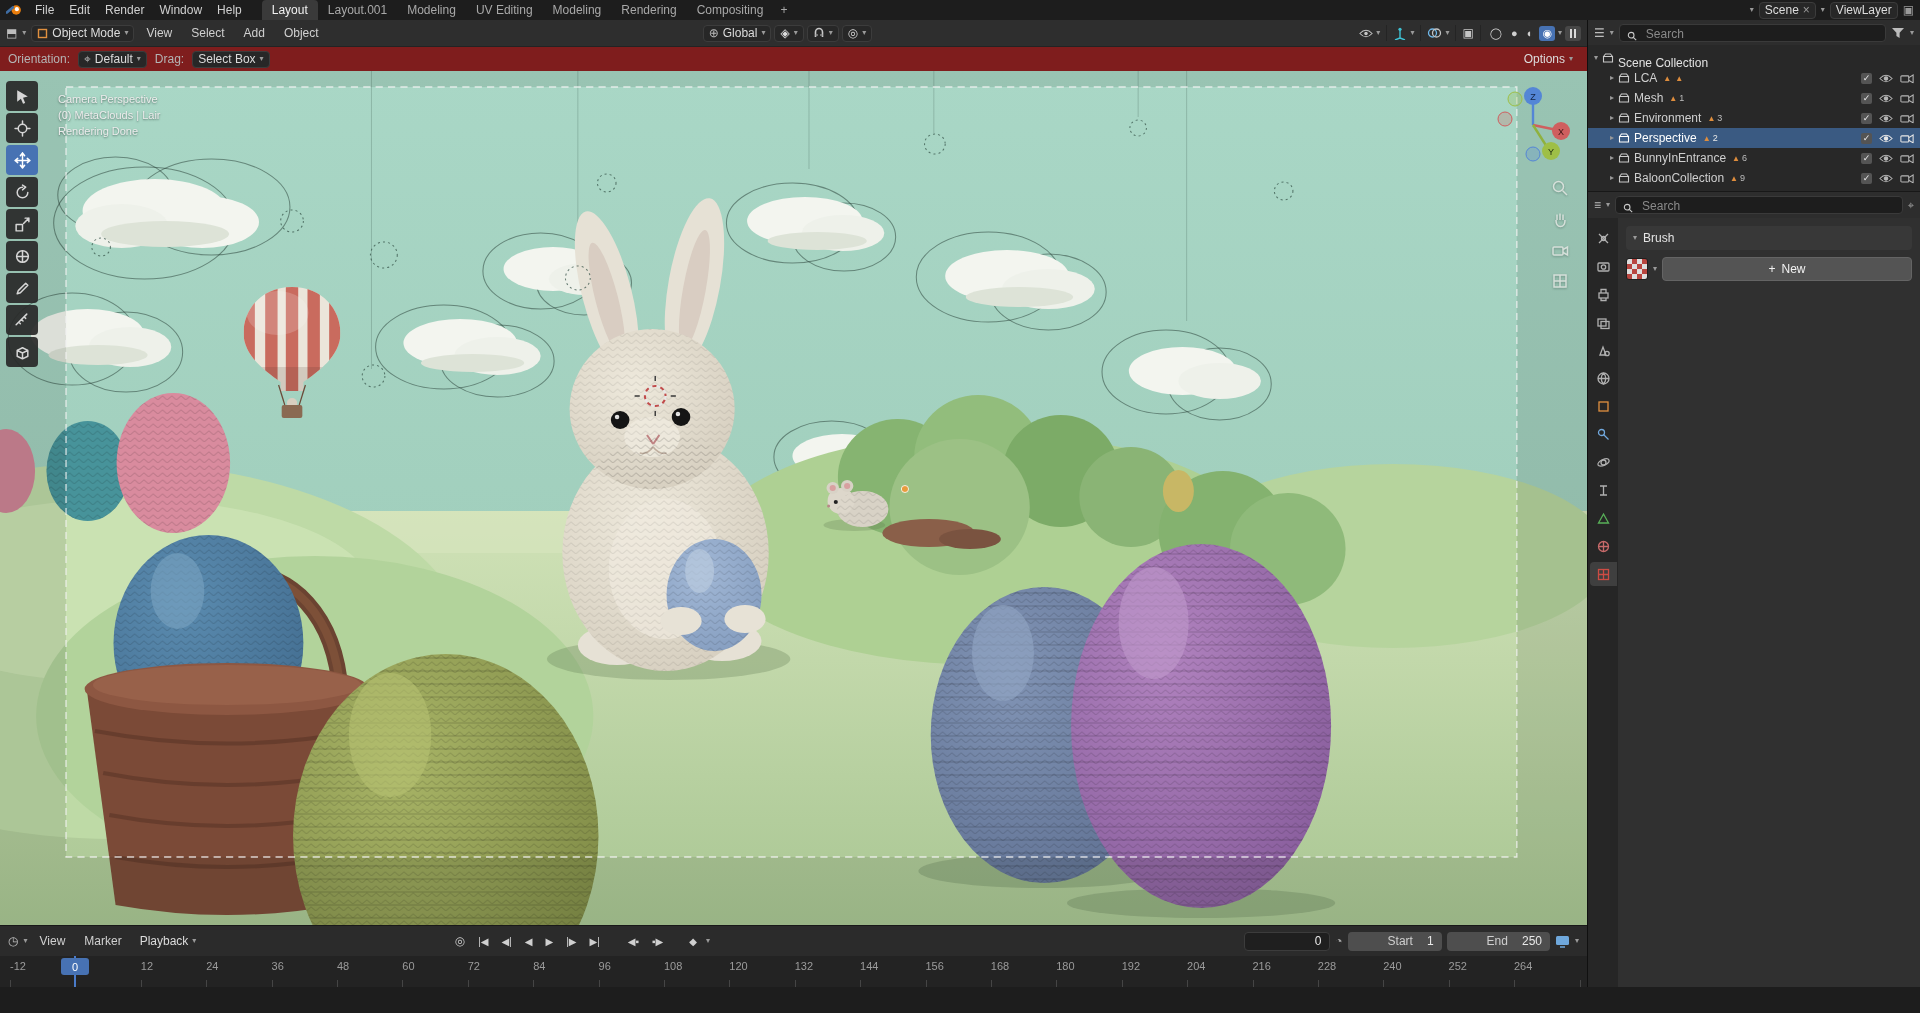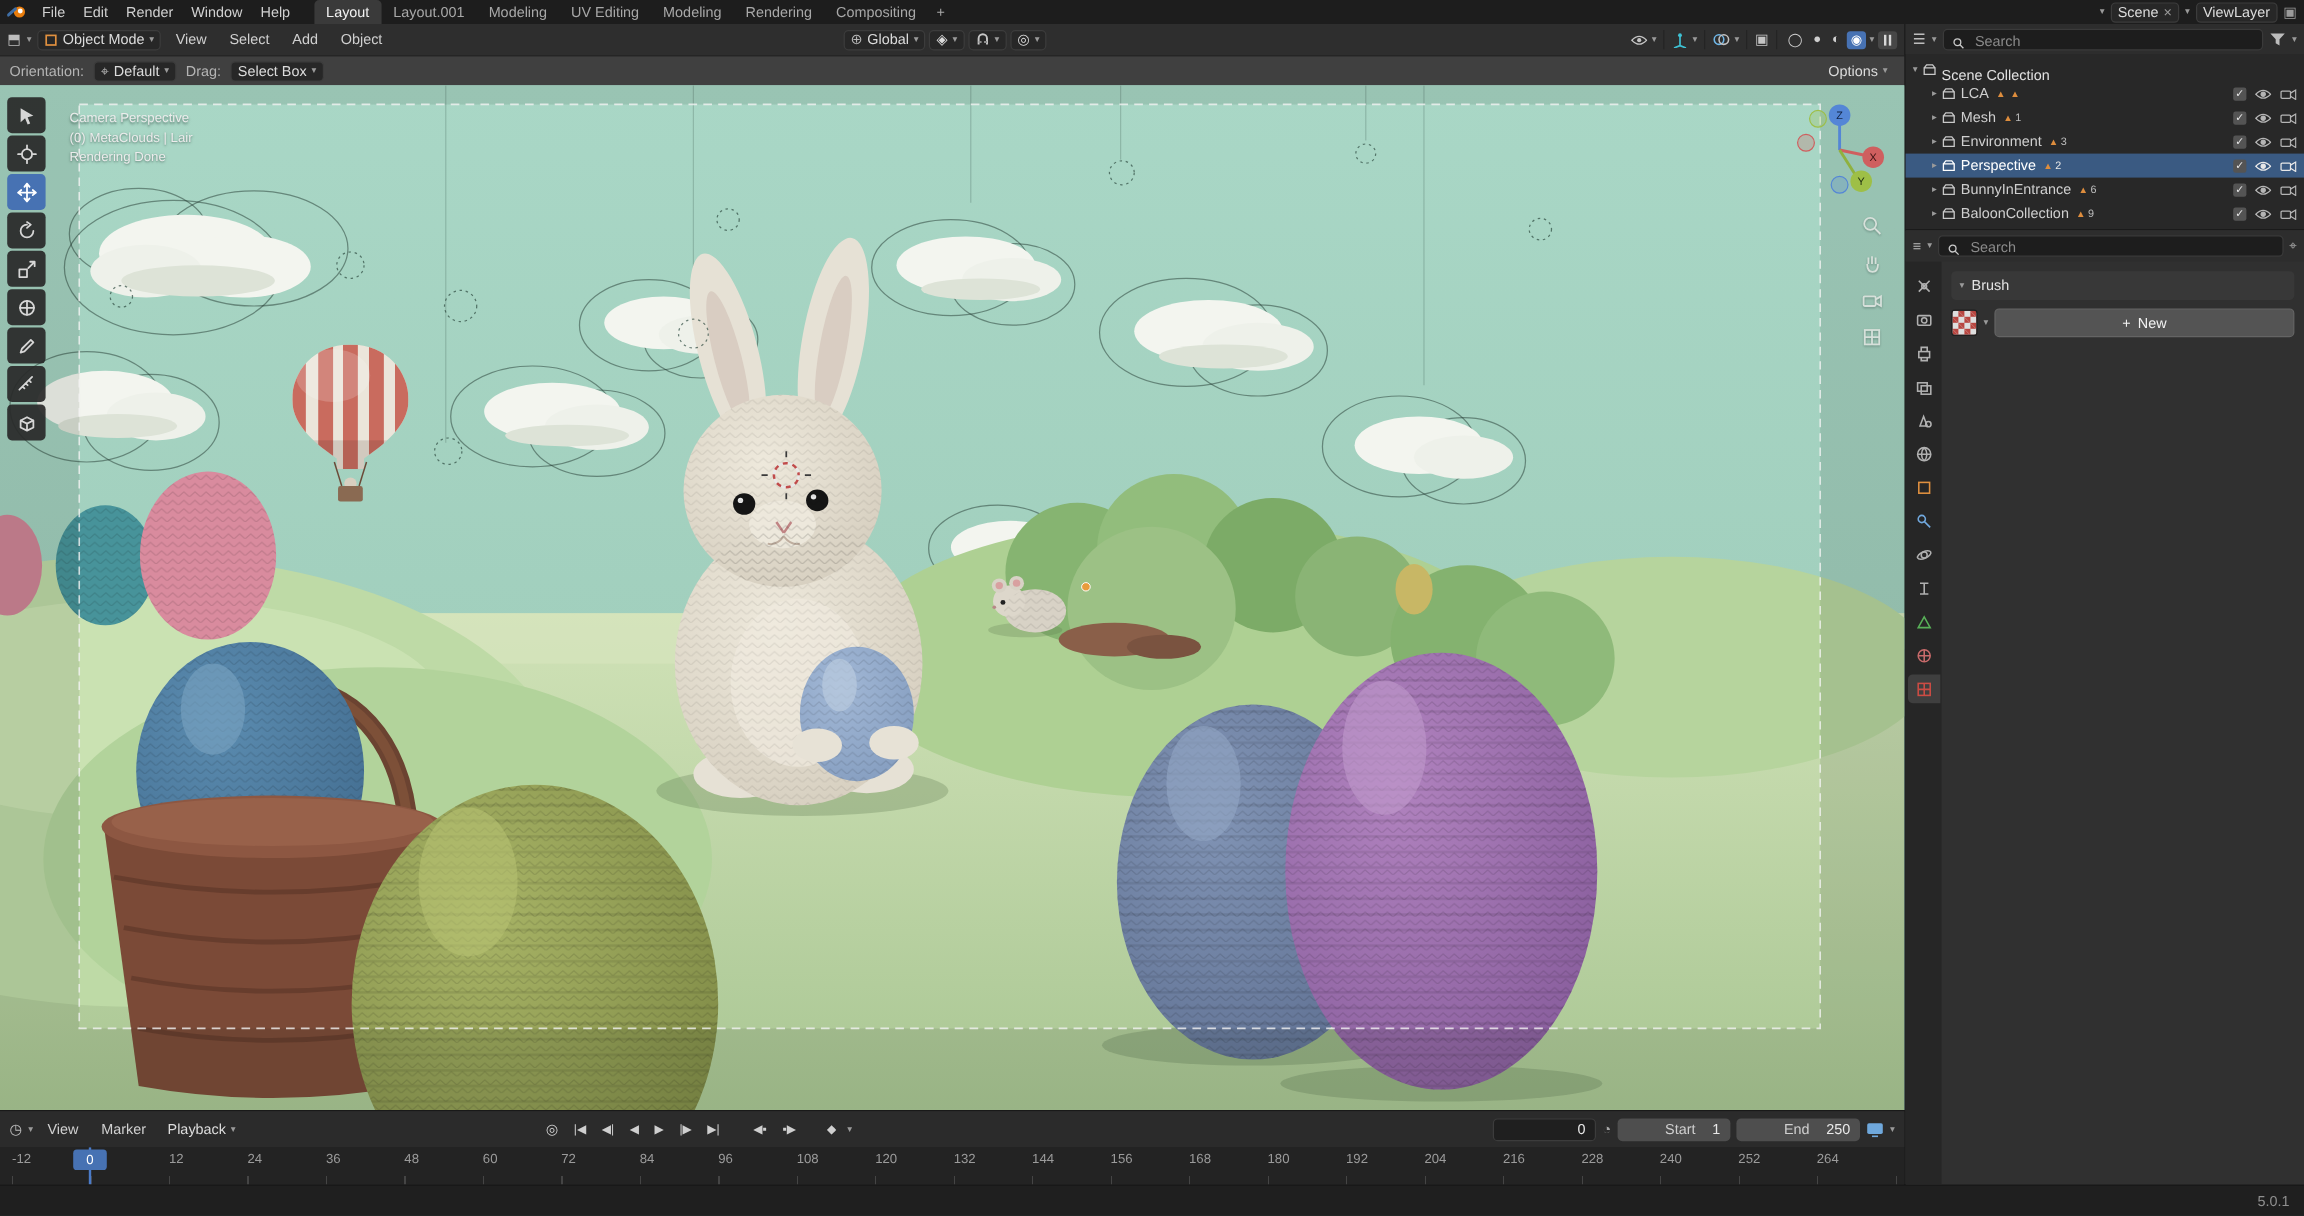--- a/index.html
+++ b/index.html
@@ -20,21 +20,21 @@
           padding:0 5px;height:17px;gap:4px;color:#dcdcdc;white-space:nowrap;}
   .caret{font-size:8px;color:#9a9a9a;line-height:1;}
   .iconspan{display:inline-flex;align-items:center;justify-content:center;line-height:1;}
 
   
   .main{display:flex;height:967px;}
   .left-col{width:1588px;display:flex;flex-direction:column;border-right:1px solid #101010;}
   .right-col{flex:1;display:flex;flex-direction:column;background:#282828;}
 
   .vp-header{height:27px;background:#2e2e2e;display:flex;align-items:center;padding:0 6px;gap:5px;border-bottom:1px solid #232323;}
-  .tool-header{height:24px;background:#404040;display:flex;align-items:center;padding:0 8px;gap:8px;}
+  .tool-header{height:24px;background:#7f1d1d;display:flex;align-items:center;padding:0 8px;gap:8px;}
   .hdr-label{color:#b4b4b4;}
   .hdr-group{display:flex;align-items:center;gap:3px;}
   .sep{width:1px;height:16px;background:#242424;margin:0 3px;}
   .shade-dot{font-size:11px;color:#cfcfcf;padding:1px 3px;border-radius:3px;}
   .shade-dot.active{background:#4772b3;color:#fff;}
   .pausebars{display:inline-flex;gap:2px;background:#474747;border-radius:3px;padding:3px 5px;}
   .pausebars i{display:block;width:2px;height:9px;background:#d8d8d8;}
 
   
   .viewport{position:relative;flex:1;overflow:hidden;background:#a6d4c3;}
@@ -963,16 +963,13 @@
                 <span>+</span>
                 <span>New</span>
               </div>
             </div>
           </div>
         </div>
       </div>
     </div>
   </div>
 
-  <div class="statusbar">
-    <span>5.0.1</span>
-  </div>
 </div>
 
 </body></html>

